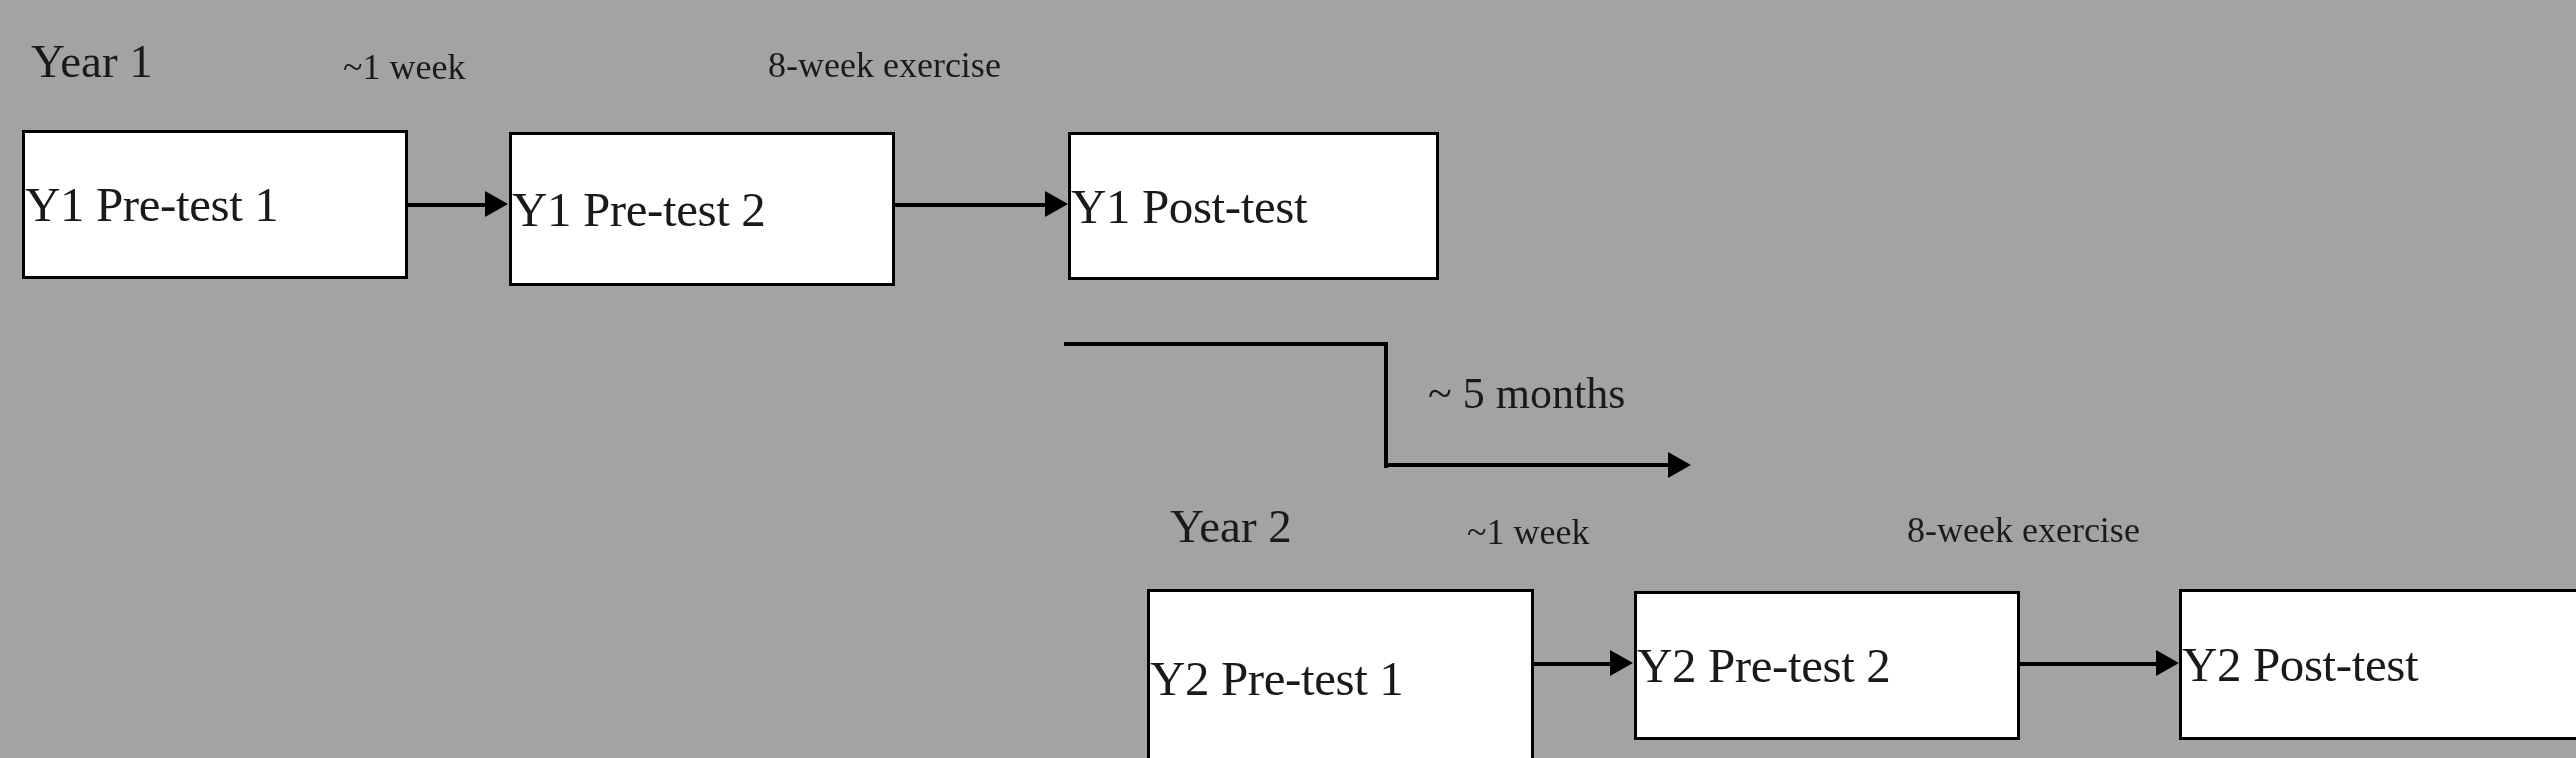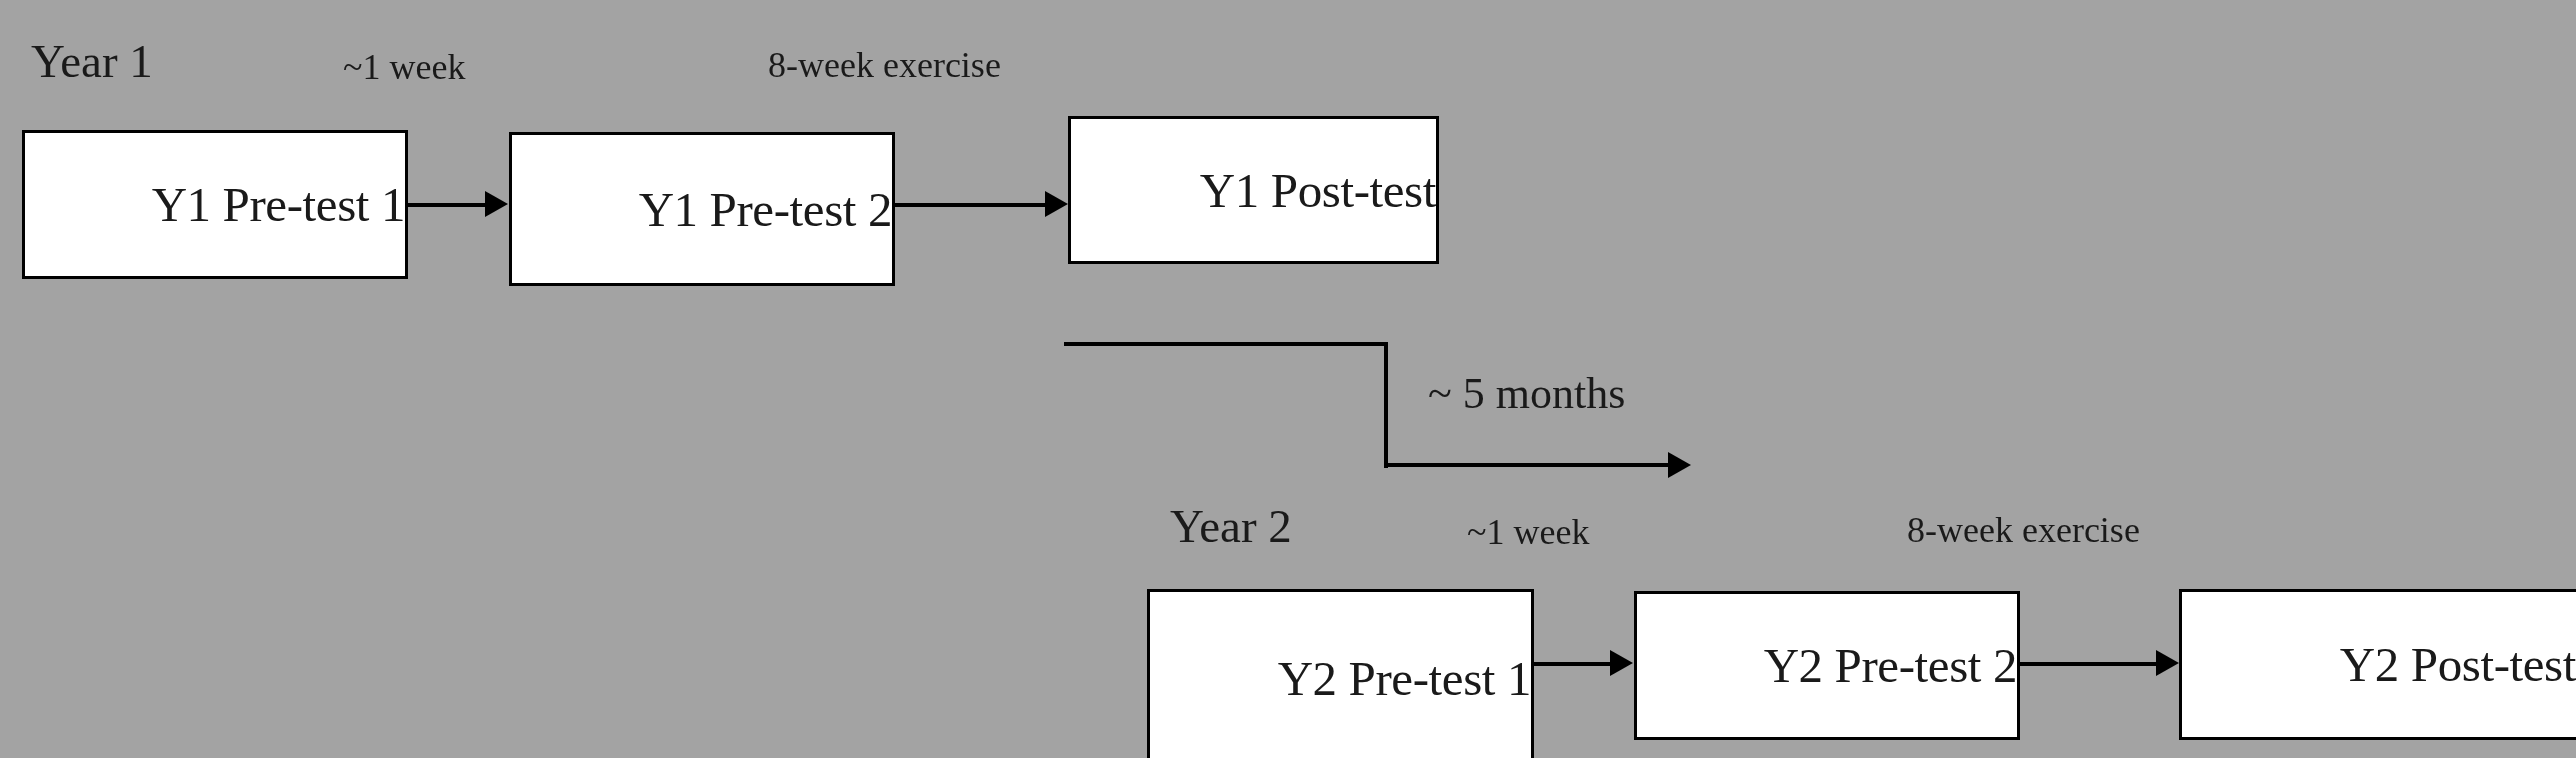--- a/index.html
+++ b/index.html
@@ -18,21 +18,21 @@
   }
 
   
   .node {
     position: absolute;
     box-sizing: border-box;
     border: 3.9px solid #000000;
     background: #ffffff;
     display: flex;
     align-items: center;
-    justify-content: flex-end;
+    justify-content: flex-start;
   }
   .node-label {
     font-size: 49px;
     line-height: 1;
     letter-spacing: -0.4px;
     white-space: nowrap;
     color: #1a1a1a;
   }
 
   
@@ -78,21 +78,21 @@
   <div class="caption period" style="left:768px; top:47px;">8-week exercise</div>
 
   <div class="node" style="left:22px; top:130px; width:386px; height:149px;">
     <span class="node-label">Y1 Pre-test 1</span>
   </div>
 
   <div class="node" style="left:509px; top:132px; width:386px; height:154px;">
     <span class="node-label">Y1 Pre-test 2</span>
   </div>
 
-  <div class="node" style="left:1068px; top:116px; width:371px; height:148px;">
+  <div class="node" style="left:1068px; top:132px; width:371px; height:148px;">
     <span class="node-label">Y1 Post-test</span>
   </div>
 
   <div class="hline" style="left:408px; top:203px; width:86px;"></div>
   <div class="arrowhead" style="left:485px; top:191px;"></div>
 
   <div class="hline" style="left:895px; top:203px; width:157px;"></div>
   <div class="arrowhead" style="left:1045px; top:191px;"></div>
 
   <div class="hline" style="left:1064px; top:342px; width:324px;"></div>

